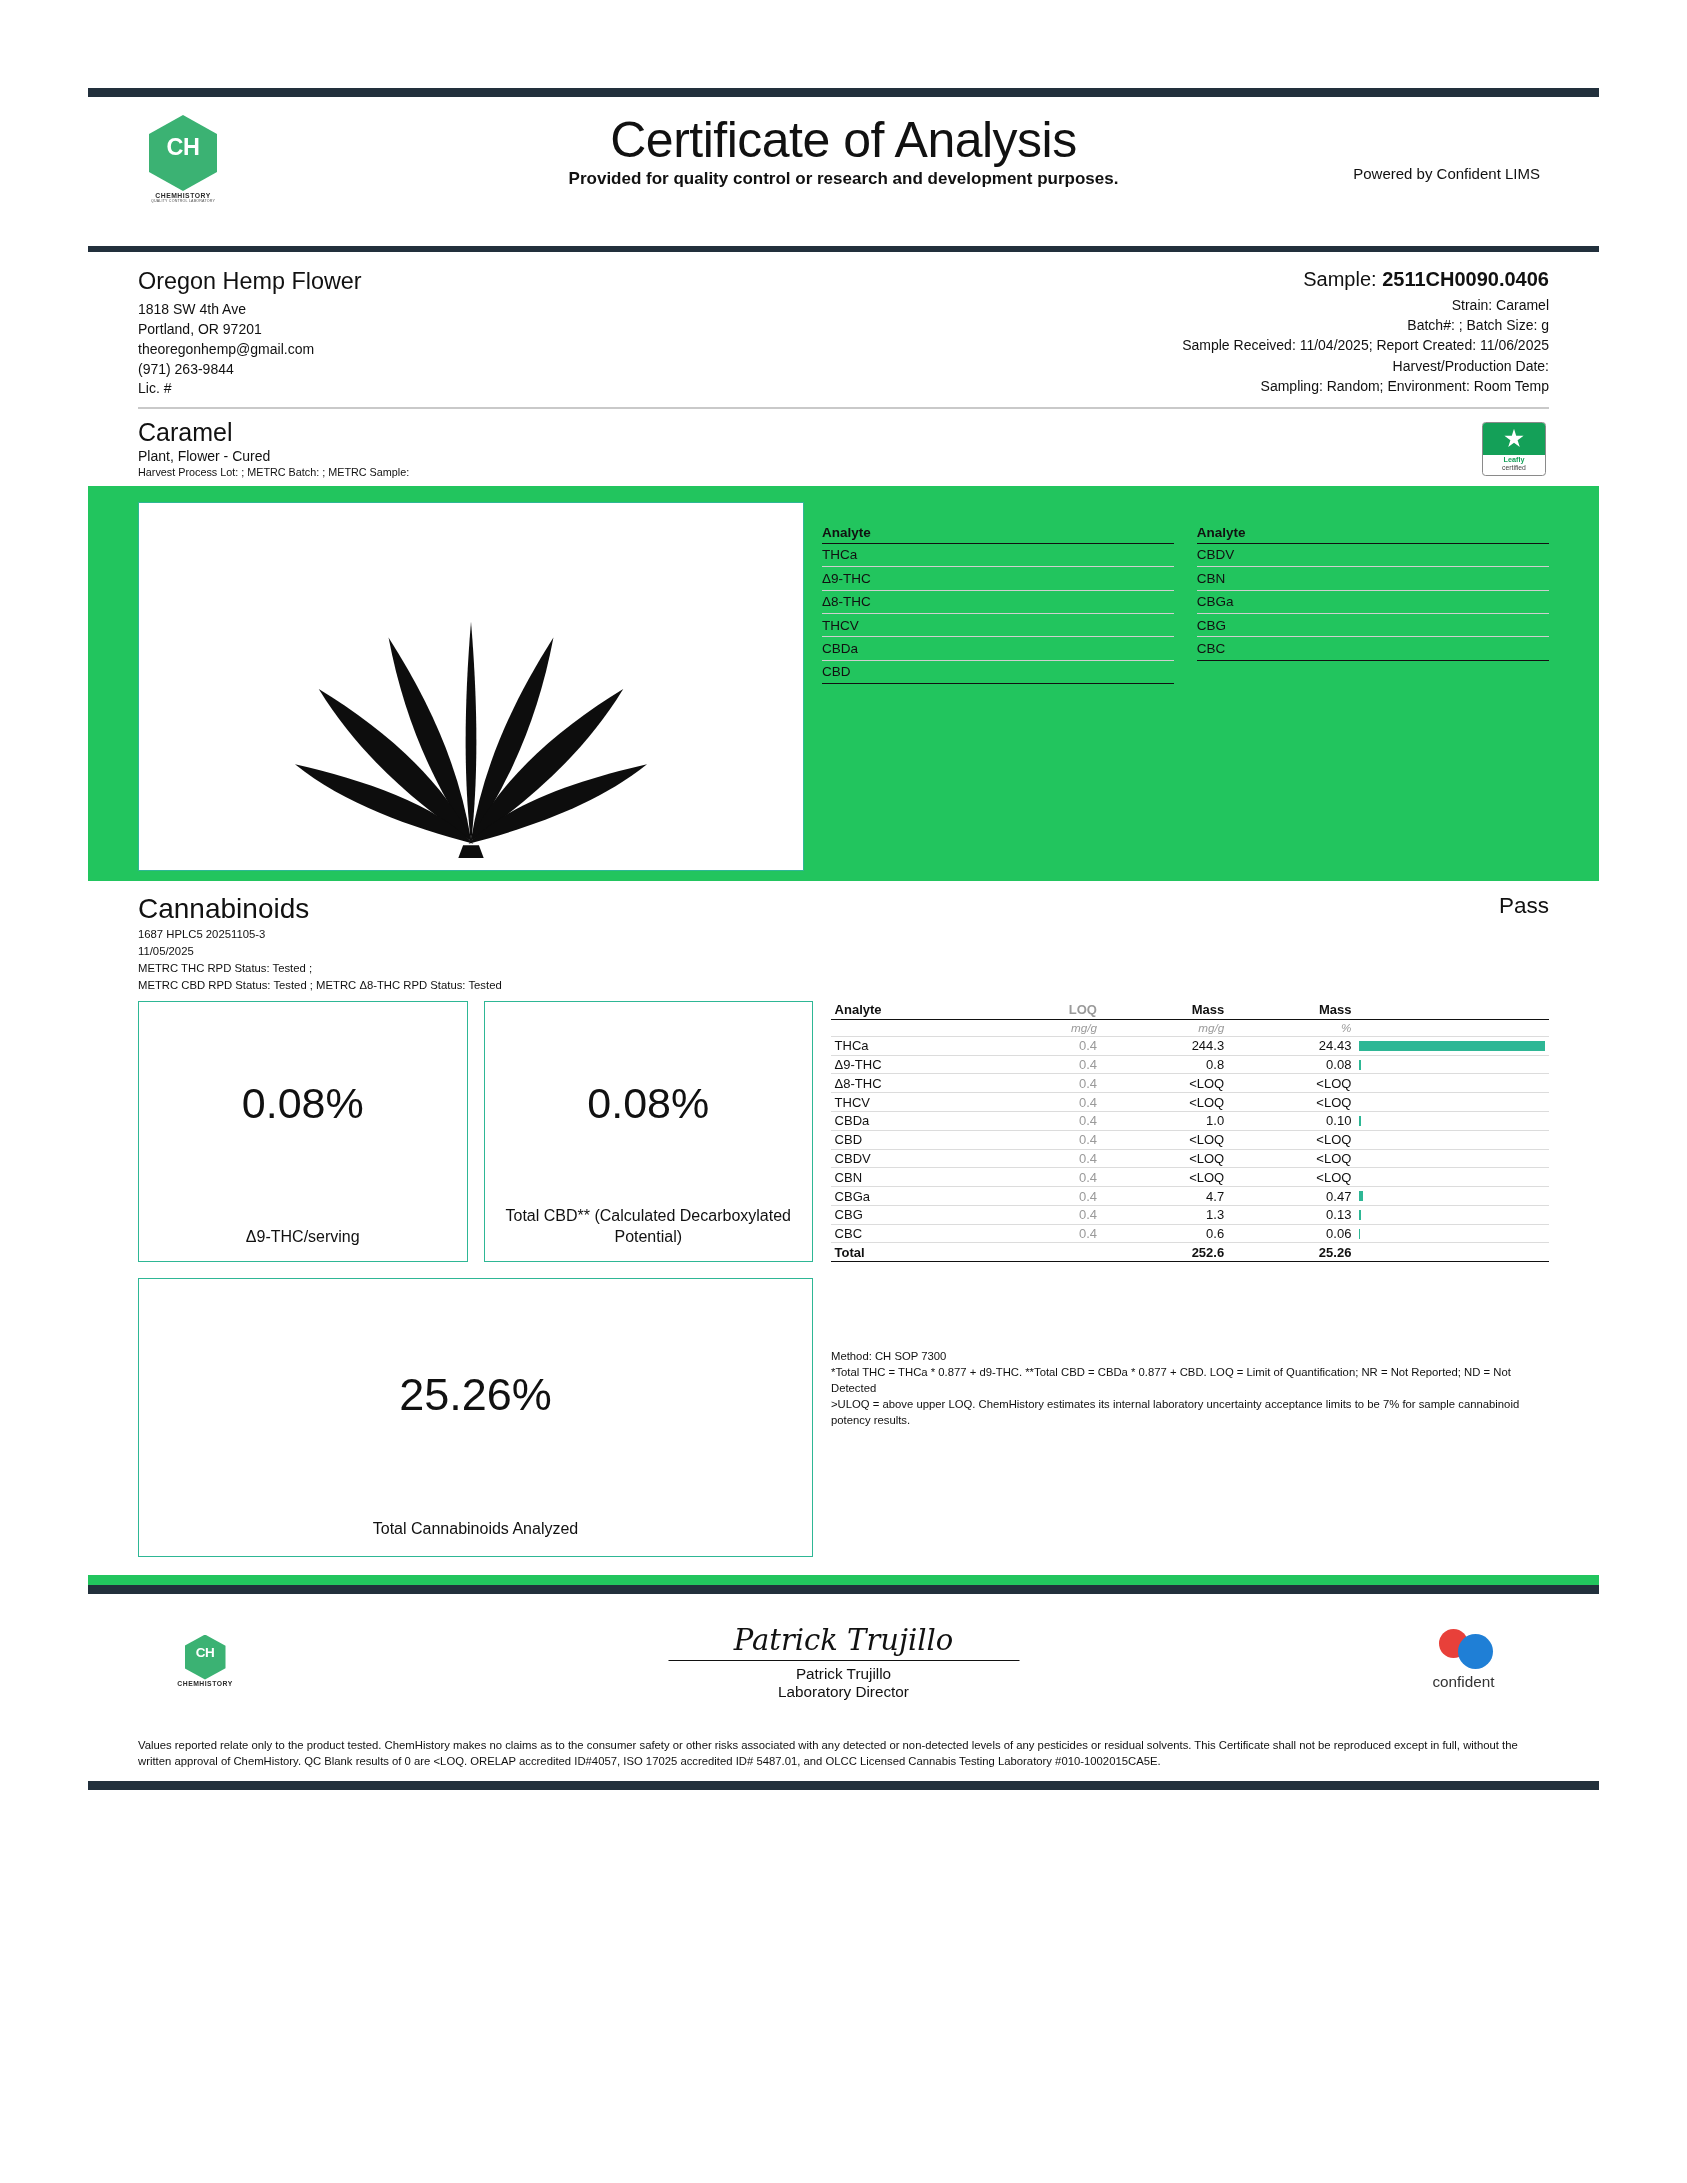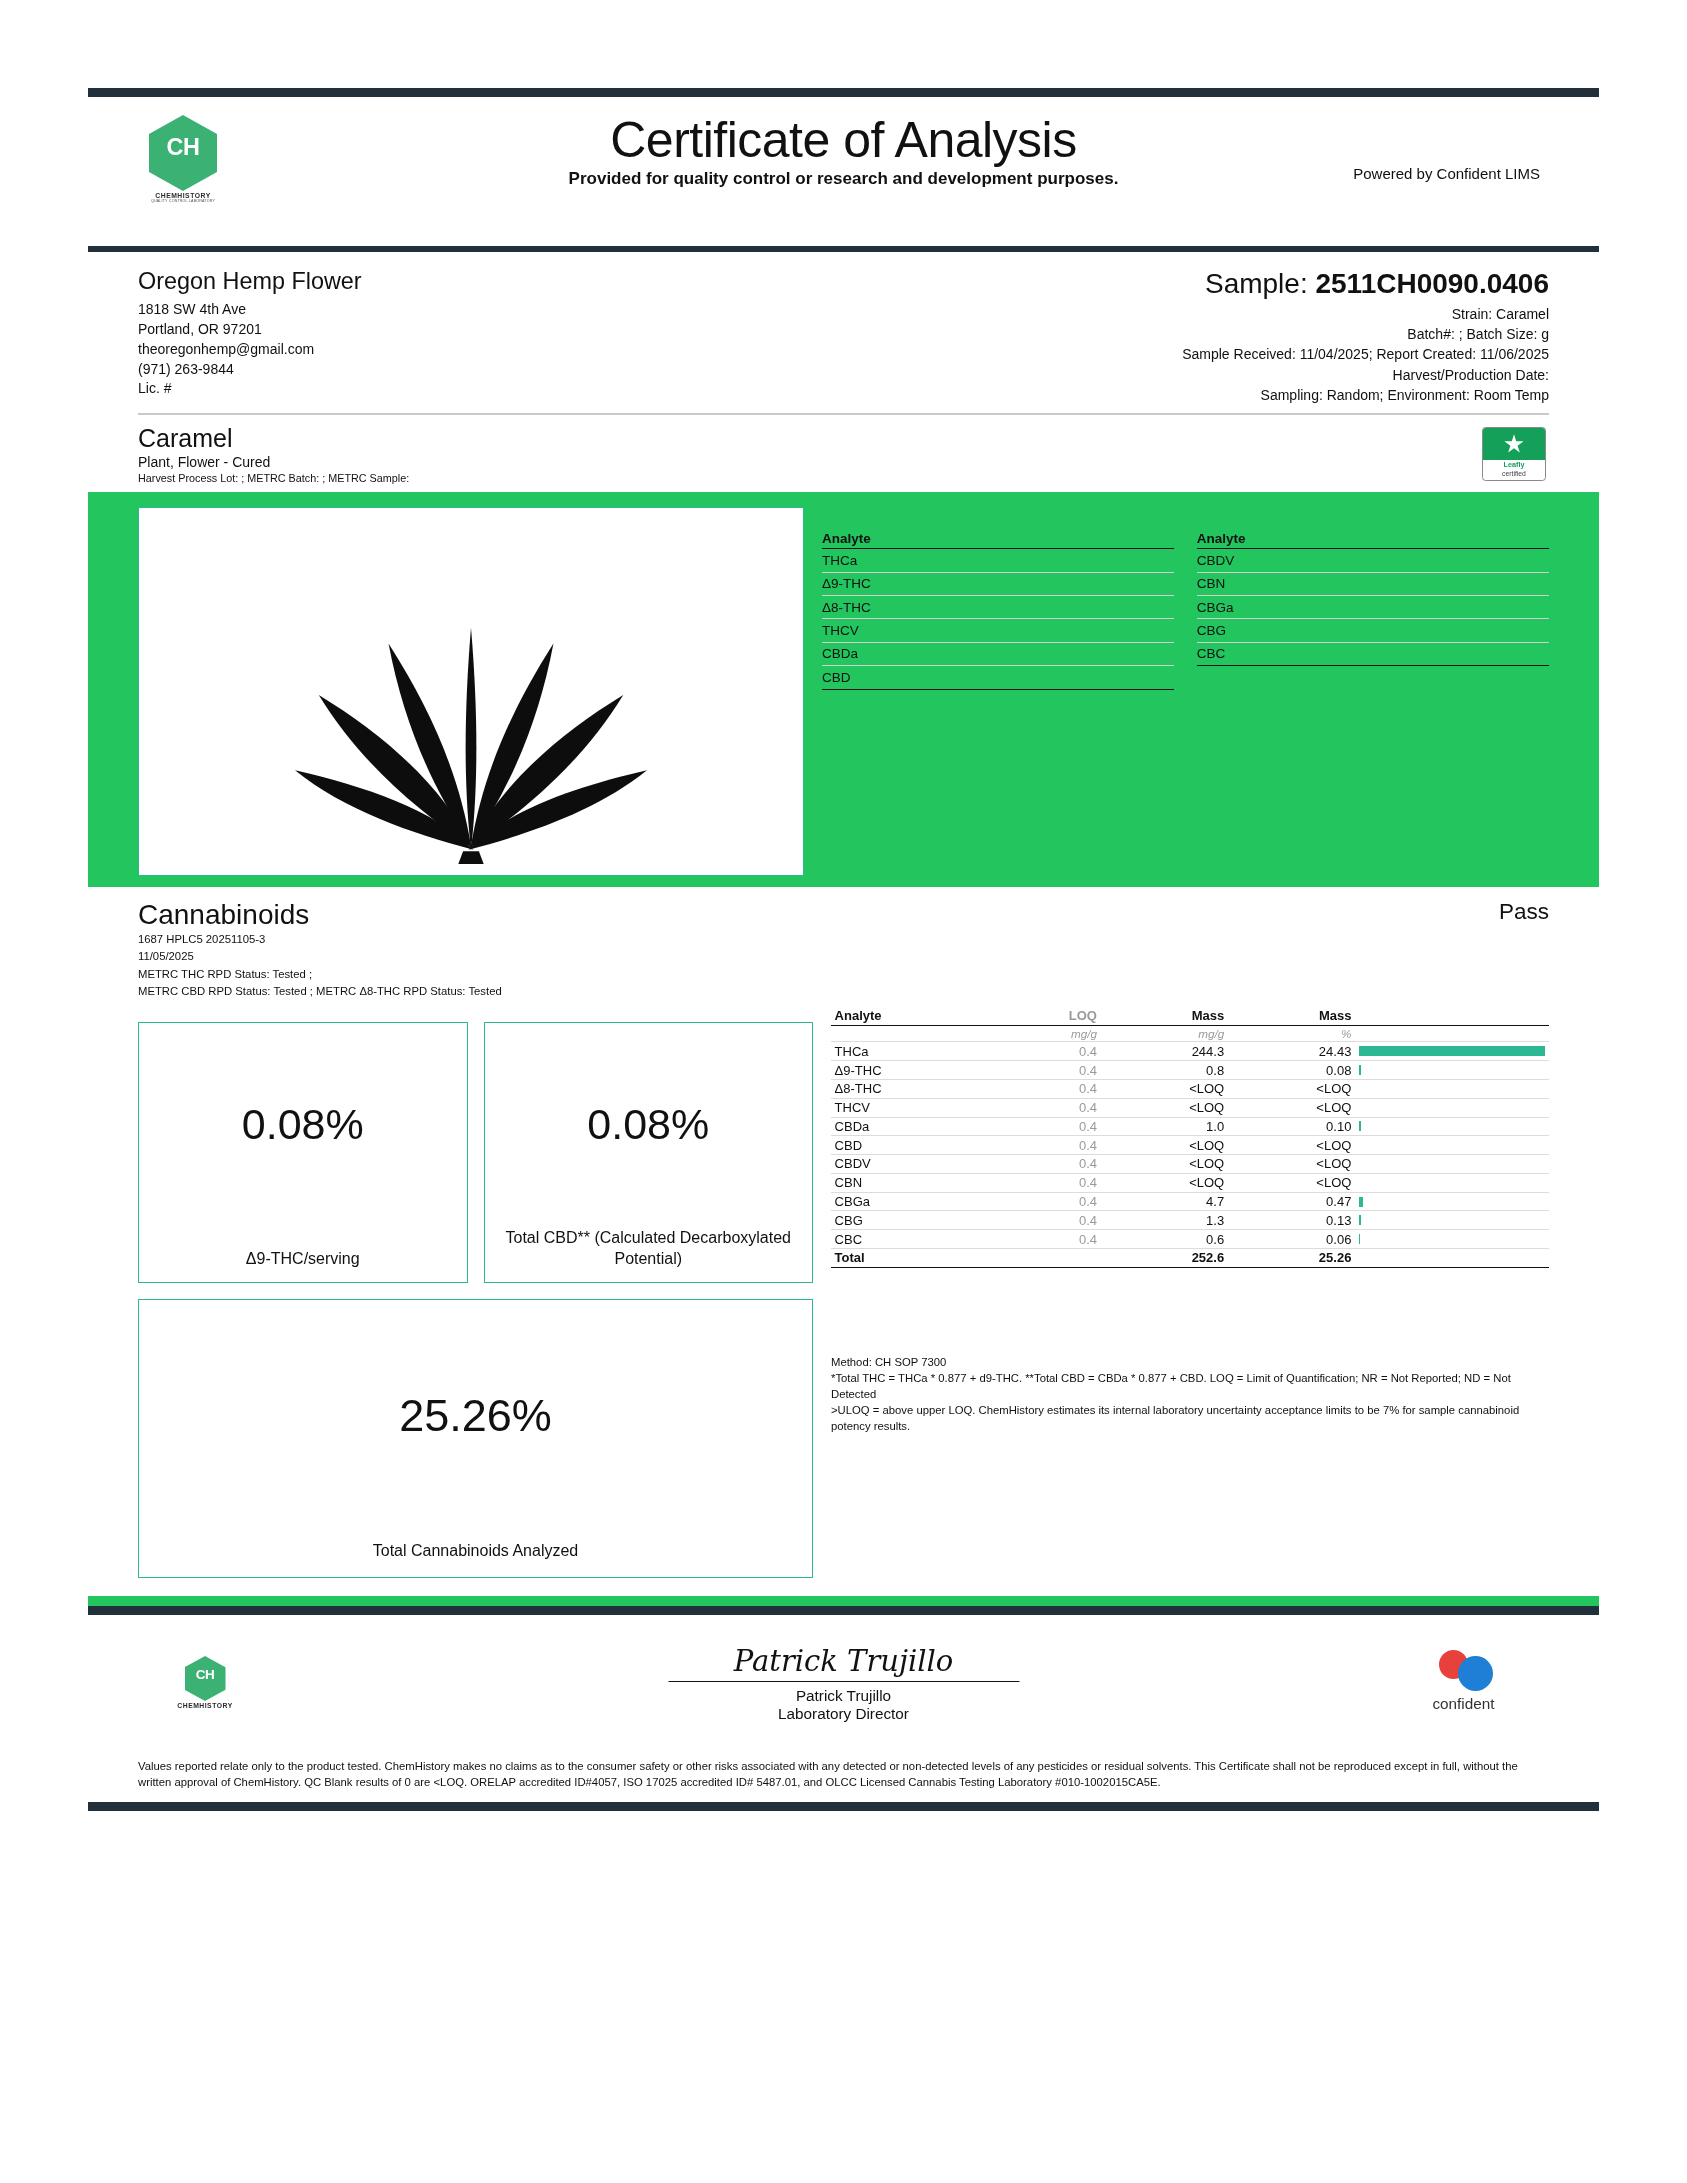--- a/index.html
+++ b/index.html
@@ -112,21 +112,21 @@
     color: #111;
     margin-bottom: 5.4px;
   }
   .client-line {
     font-size: 14px;
     color: #111;
     line-height: 1.42;
   }
   .sample { width: 50%; text-align: right; }
   .sample-id {
-    font-size: 28px;
+    font-size: 20px;
     color: #111;
     margin-bottom: 4.5px;
   }
   .sample-id b { font-weight: bold; }
   .sample-line {
     font-size: 14px;
     color: #111;
     line-height: 1.44;
   }
 
@@ -217,21 +217,21 @@
     margin: 10.8px 0 0 0;
     padding: 11.7px 50px 18px 50px;
     position: relative;
   }
   .cann-title-row { display: flex; align-items: flex-start; justify-content: space-between; }
   .cann-title { font-size: 28px; color: #111; }
   .cann-pass { font-size: 22.5px; color: #111; }
   .cann-meta { font-size: 11.3px; color: #111; line-height: 1.35; margin-top: 1.8px; }
 
   .cann-body { display: flex; gap: 18px; margin-top: 7.2px; }
-  .left-col { width: 675px; margin-top: 16px; }
+  .left-col { width: 675px; }
   .kpi-row { display: flex; gap: 16px; }
   .kpi {
     flex: 1;
     border: 1.4px solid #2eb795;
     height: 261px;
     position: relative;
     background: #fff;
   }
   .kpi-val {
     position: absolute; left: 0; right: 0; top: 77px;

